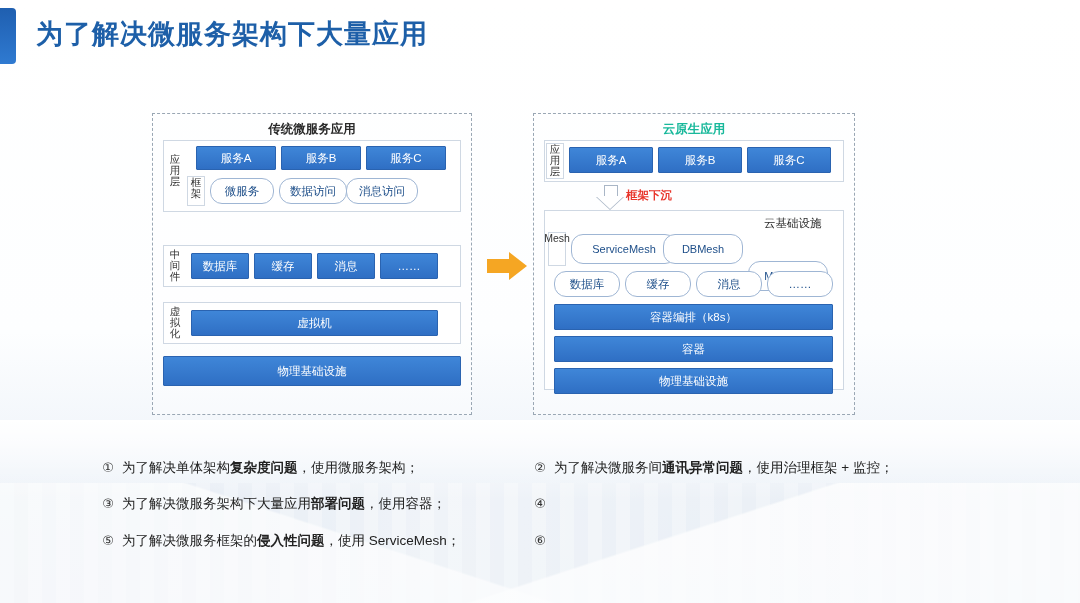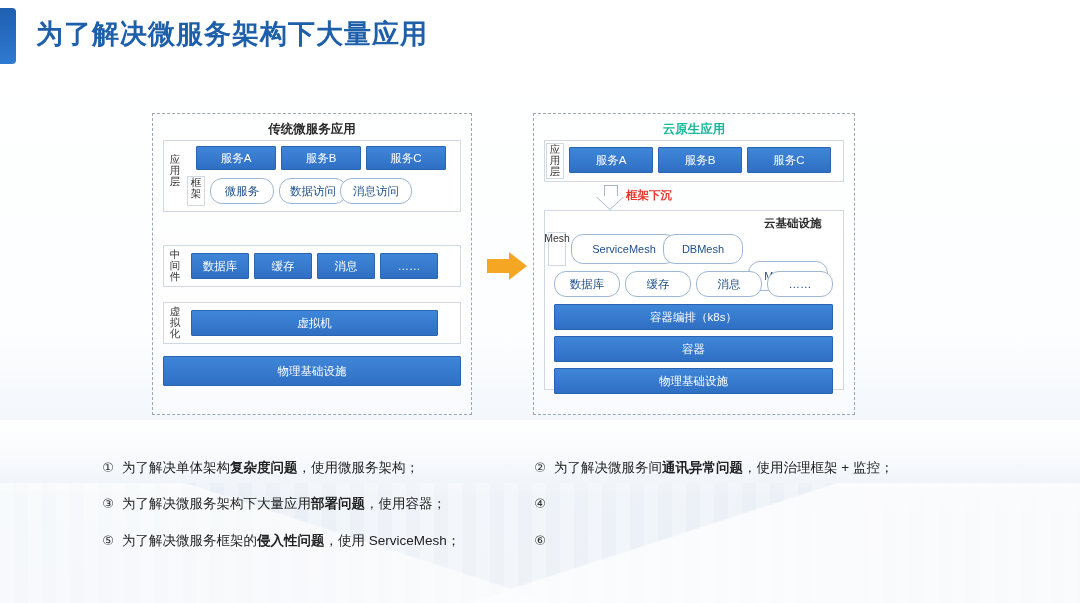--- a/index.html
+++ b/index.html
@@ -80,21 +80,21 @@
     border-radius:1px;
   }
   .white-box{
     position:absolute; box-sizing:border-box;
     background:#ffffff; border:1px solid #9fb6d4;
     color:#1d4e89; font-size:11.5px;
     display:flex; align-items:center; justify-content:center;
     border-radius:12px;
   }
   .sec-title{
-    position:absolute; font-size:11.5px; font-weight:bold; color:#2b2b2b;
+    position:absolute; font-size:11.5px; font-weight:normal; color:#2b2b2b;
   }
   
   .big-arrow{
     position:absolute; left:487px; top:252px; width:40px; height:28px;
   }
   .big-arrow .tail{
     position:absolute; left:0; top:7px; width:24px; height:14px;
     background:#f5a623;
   }
   .big-arrow .head{
@@ -155,21 +155,21 @@
 
   <div class="blue-box" style="left:43px; top:32px; width:80px; height:24px;">服务A</div>
   <div class="blue-box" style="left:128px; top:32px; width:80px; height:24px;">服务B</div>
   <div class="blue-box" style="left:213px; top:32px; width:80px; height:24px;">服务C</div>
 
   <div class="vlabel boxed" style="left:34px; top:62px; width:18px; height:30px;">
     <span>框架</span>
   </div>
   <div class="white-box" style="left:57px; top:64px; width:64px; height:26px;">微服务</div>
   <div class="white-box" style="left:126px; top:64px; width:68px; height:26px;">数据访问</div>
-  <div class="white-box" style="left:187px; top:64px; width:72px; height:26px;">消息访问</div>
+  <div class="white-box" style="left:193px; top:64px; width:72px; height:26px;">消息访问</div>
 
   <div class="panel" style="left:10px; top:131px; width:298px; height:42px;"></div>
   <div class="vlabel" style="left:14px; top:135px; height:34px;">
     <span>中间件</span>
   </div>
   <div class="blue-box" style="left:38px; top:139px; width:58px; height:26px;">数据库</div>
   <div class="blue-box" style="left:101px; top:139px; width:58px; height:26px;">缓存</div>
   <div class="blue-box" style="left:164px; top:139px; width:58px; height:26px;">消息</div>
   <div class="blue-box" style="left:227px; top:139px; width:58px; height:26px;">……</div>
 

